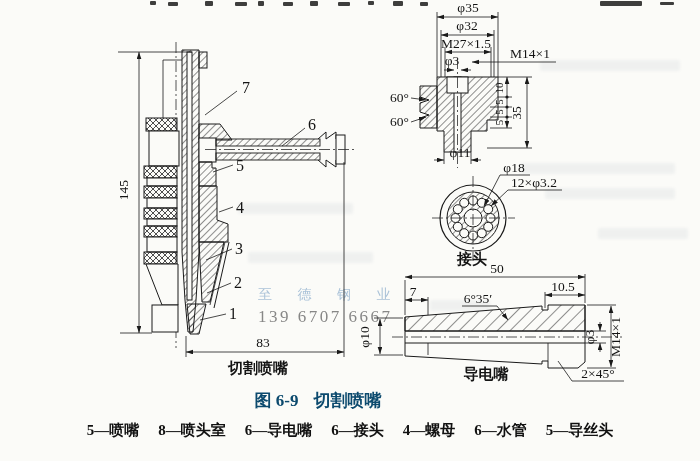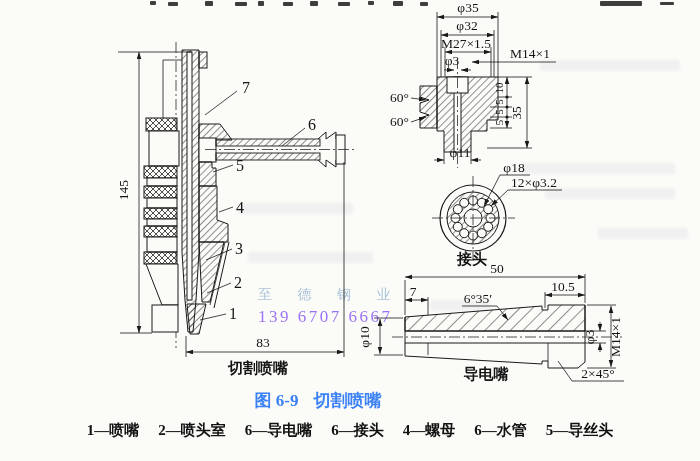--- a/index.html
+++ b/index.html
@@ -2,32 +2,32 @@
 <html><head>
 <meta charset="utf-8">
 <style>
   html,body{margin:0;padding:0;}
   body{background:#e9e9e9;font-family:"Liberation Serif",serif;}
   #page{position:relative;width:700px;height:461px;background:#fbfbf8;overflow:hidden;}
   .ghost{position:absolute;height:11px;border-radius:2px;background:#6d7f94;opacity:.08;filter:blur(1.5px);}
   .frag{position:absolute;background:#1c1c1c;opacity:.85;border-radius:1px;}
   #watermark{position:absolute;left:258px;top:278px;color:#9db9d3;opacity:.85;pointer-events:none;}
   #wm1{font-size:14px;letter-spacing:11px;white-space:nowrap;margin-top:8px;}
-  #wm2{font-size:17px;letter-spacing:2.5px;margin-top:3px;white-space:nowrap;color:#8b5cf6;}
+  #wm2{font-size:17px;letter-spacing:2.5px;margin-top:3px;white-space:nowrap;color:#737373;}
   svg{position:absolute;left:0;top:0;}
   svg text{fill:#141414;font-family:"Liberation Serif",serif;}
   .dim{font-size:13.5px;}
   .dimS{font-size:11px;}
   .pn{font-size:16px;}
   .cn{font-size:15px;font-weight:bold;}
   .ln{stroke:#1a1a1a;stroke-width:1;fill:none;}
   .lnT{stroke:#1a1a1a;stroke-width:.8;fill:none;}
   .cl{stroke:#2a2a2a;stroke-width:.8;fill:none;stroke-dasharray:11 3 2 3;}
   .wh{fill:#fbfbf8;stroke:#1a1a1a;stroke-width:1;}
-  #caption{position:absolute;left:0;top:389px;width:636px;display:flex;justify-content:center;gap:15px;font-size:17px;font-weight:600;color:#3b82f6;}
+  #caption{position:absolute;left:0;top:389px;width:636px;display:flex;justify-content:center;gap:15px;font-size:17px;font-weight:600;color:#0c4a6e;}
   #legend{position:absolute;left:0;top:421px;width:700px;display:flex;justify-content:center;gap:19px;font-size:15px;font-weight:600;color:#111;white-space:nowrap;}
 </style>
 </head>
 <body>
 
 <div id="page">
 
   <div class="ghost" style="left:540px;top:60px;width:140px;"></div>
   <div class="ghost" style="left:520px;top:163px;width:155px;"></div>
   <div class="ghost" style="left:545px;top:188px;width:130px;"></div>
@@ -272,22 +272,22 @@
       <text class="cn" x="486" y="379" text-anchor="middle">导电嘴</text>
     </g>
   </svg>
 
   <div id="caption">
     <span>图 6-9</span>
     <span>切割喷嘴</span>
   </div>
 
   <div id="legend">
-    <span>1—喷嘴</span>
-    <span>2—喷头室</span>
+    <span>5—喷嘴</span>
+    <span>8—喷头室</span>
     <span>6—导电嘴</span>
     <span>6—接头</span>
     <span>4—螺母</span>
     <span>6—水管</span>
     <span>5—导丝头</span>
   </div>
 
 </div>
 
 </body></html>

